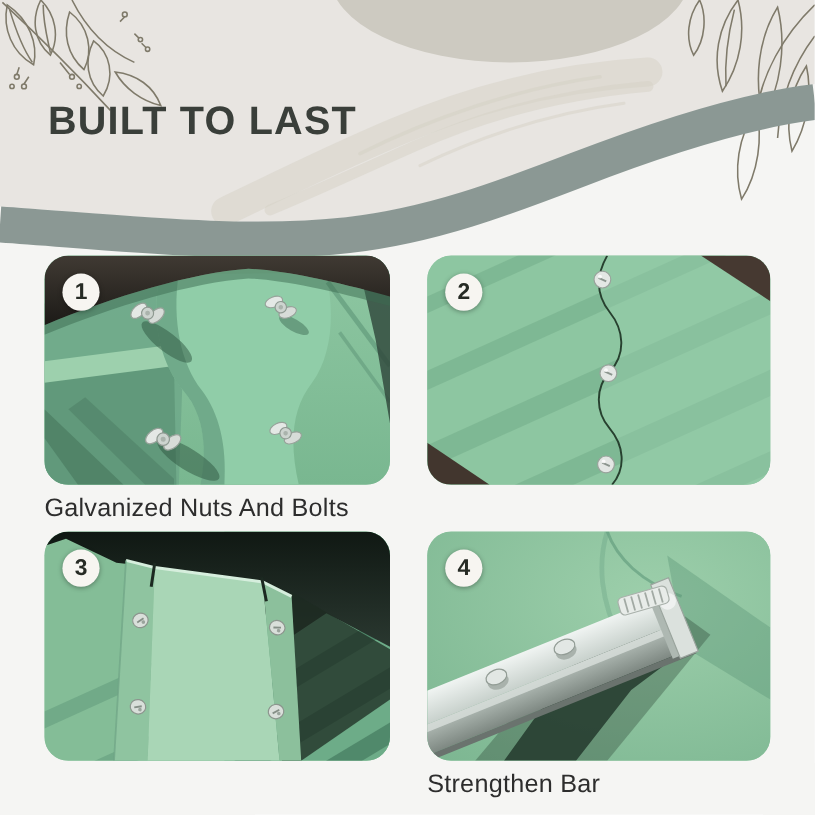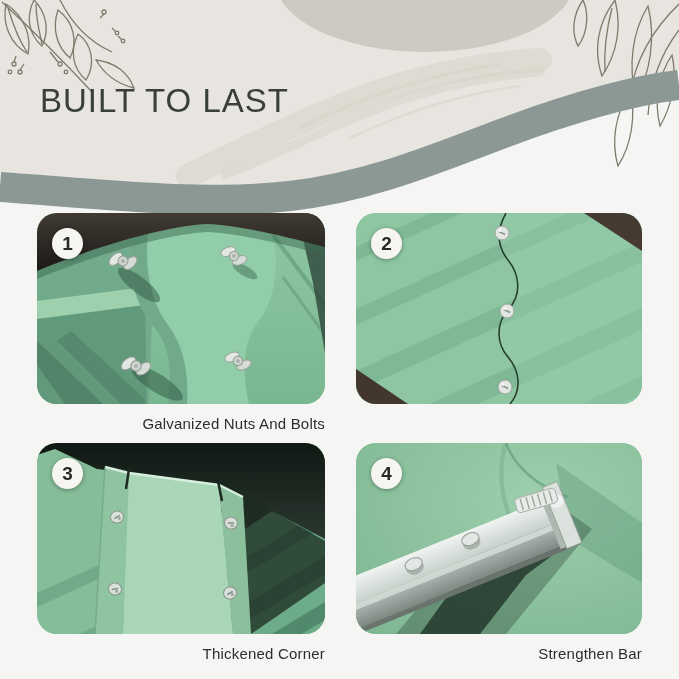--- a/index.html
+++ b/index.html
@@ -6,41 +6,41 @@
   .stage{
     position:relative;
     width:679px;height:679px;
     background:var(--page-background,#f5f5f3);
     overflow:hidden;
     font-family:"Liberation Sans", sans-serif;
   }
   .header-svg{position:absolute;top:0;left:0;display:block;}
   .page-title{
     position:absolute;left:40px;top:82px;margin:0;
-    font-size:33px;font-weight:normal;letter-spacing:1px;
+    font-size:33px;font-weight:bold;letter-spacing:1px;
     color:var(--title,#3a3f3a);
     z-index:3;
   }
   .card{position:absolute;width:288px;}
   .card.col2{width:286px;}
   .photo{
     position:relative;height:191px;border-radius:20px;overflow:hidden;
     background:var(--photo-green,#8cc5a0);
   }
   .photo svg{display:block;width:100%;height:100%;}
   .badge{
     position:absolute;top:15px;left:15px;width:31px;height:31px;border-radius:50%;
     background:var(--badge-background,#f7f5f1);
     box-shadow:0 1px 4px rgba(0,0,0,.35);
     display:flex;align-items:center;justify-content:center;
     font-size:19px;font-weight:bold;color:var(--badge-text,#272b25);
   }
   .caption{
-    margin-top:7px;text-align:right;
-    font-size:15px;line-height:26px;letter-spacing:.2px;
+    margin-top:7px;text-align:left;
+    font-size:21px;line-height:26px;letter-spacing:.2px;
     color:var(--caption-text,#2d2d2d);
   }
   .pos-c1{left:37px;top:213px;}
   .pos-c2{left:356px;top:213px;}
   .pos-c3{left:37px;top:443px;}
   .pos-c4{left:356px;top:443px;}
 </style>
 </head>
 <body>
 
@@ -214,21 +214,20 @@
           <line x1="68" y1="24" x2="58" y2="191" stroke="#6fa486" stroke-width="1.5" opacity=".7"></line>
           <use href="#s3" transform="translate(80,74) rotate(-15)"></use>
           <use href="#s3" transform="translate(78,146) rotate(10)"></use>
           <use href="#s3" transform="translate(194,80) rotate(20)"></use>
           <use href="#s3" transform="translate(193,150) rotate(-10)"></use>
         </svg>
         <div class="badge">
           <span>3</span>
         </div>
       </div>
-      <figcaption class="caption">Thickened Corner</figcaption>
     </figure>
 
     <figure class="card col2 pos-c4" style="margin:0">
       <div class="photo">
         <svg viewBox="0 0 286 191" preserveAspectRatio="none">
           <defs>
             <radialGradient id="p4g" cx="0.65" cy="0.3" r="0.95">
               <stop offset="0" stop-color="#9dcfab"></stop>
                 <stop offset="1" stop-color="#7cb691"></stop>
             </radialGradient>

